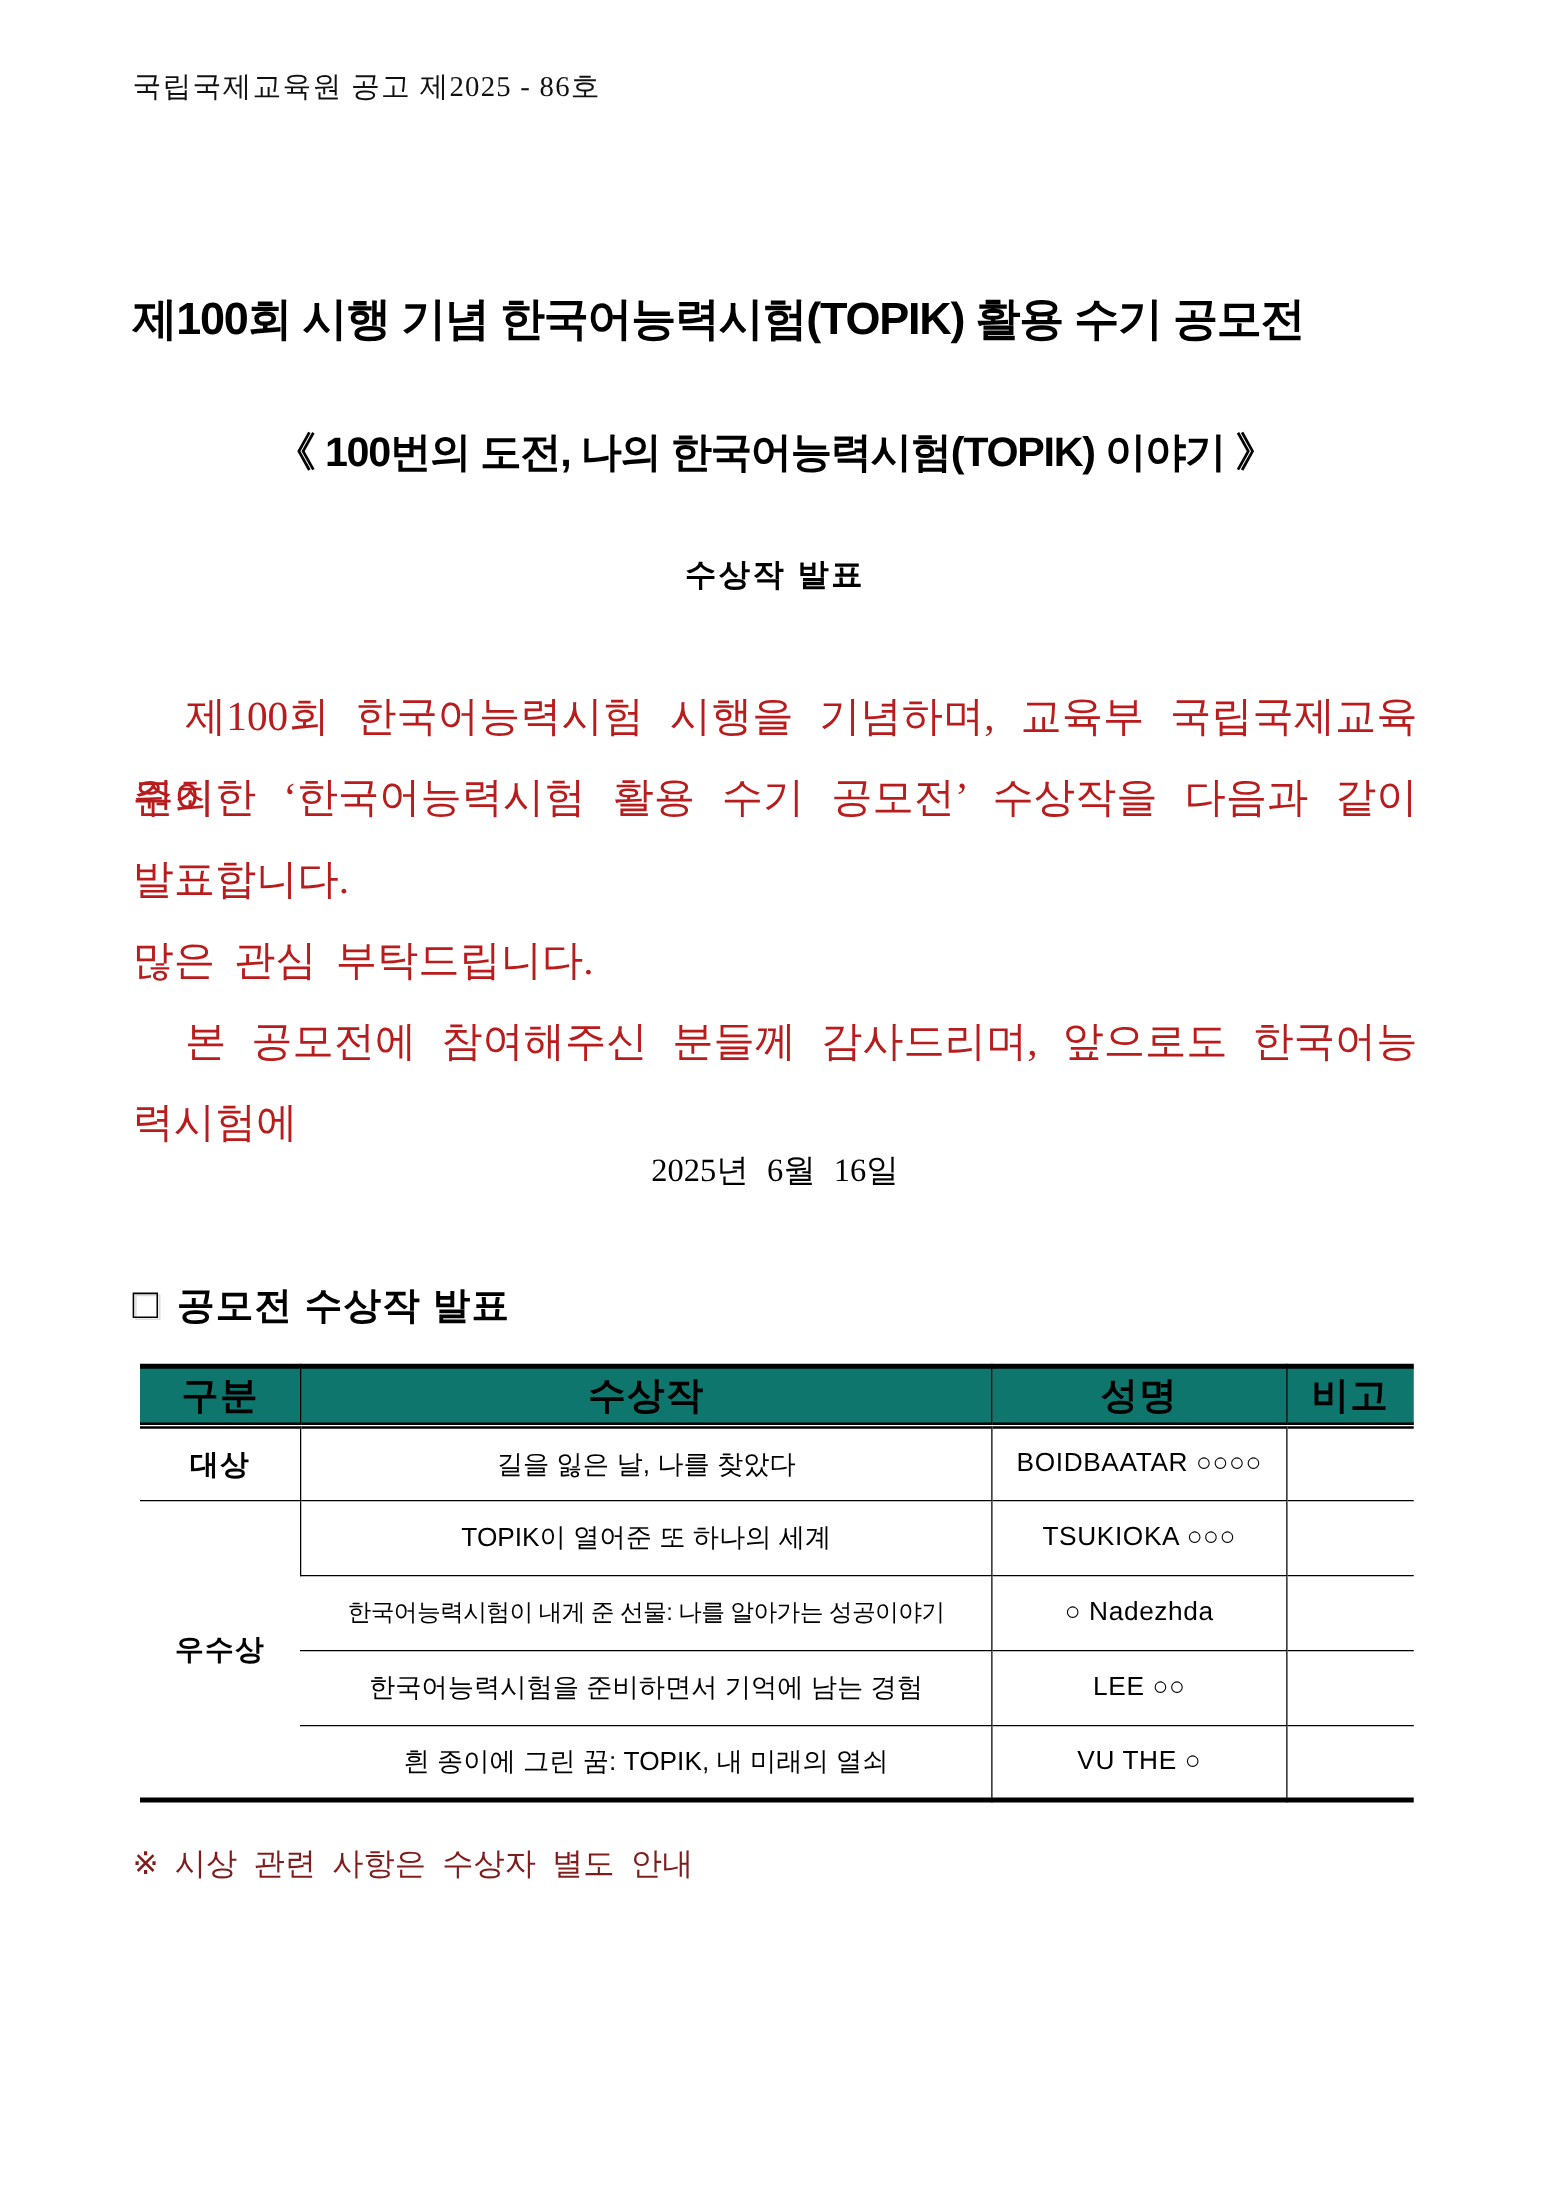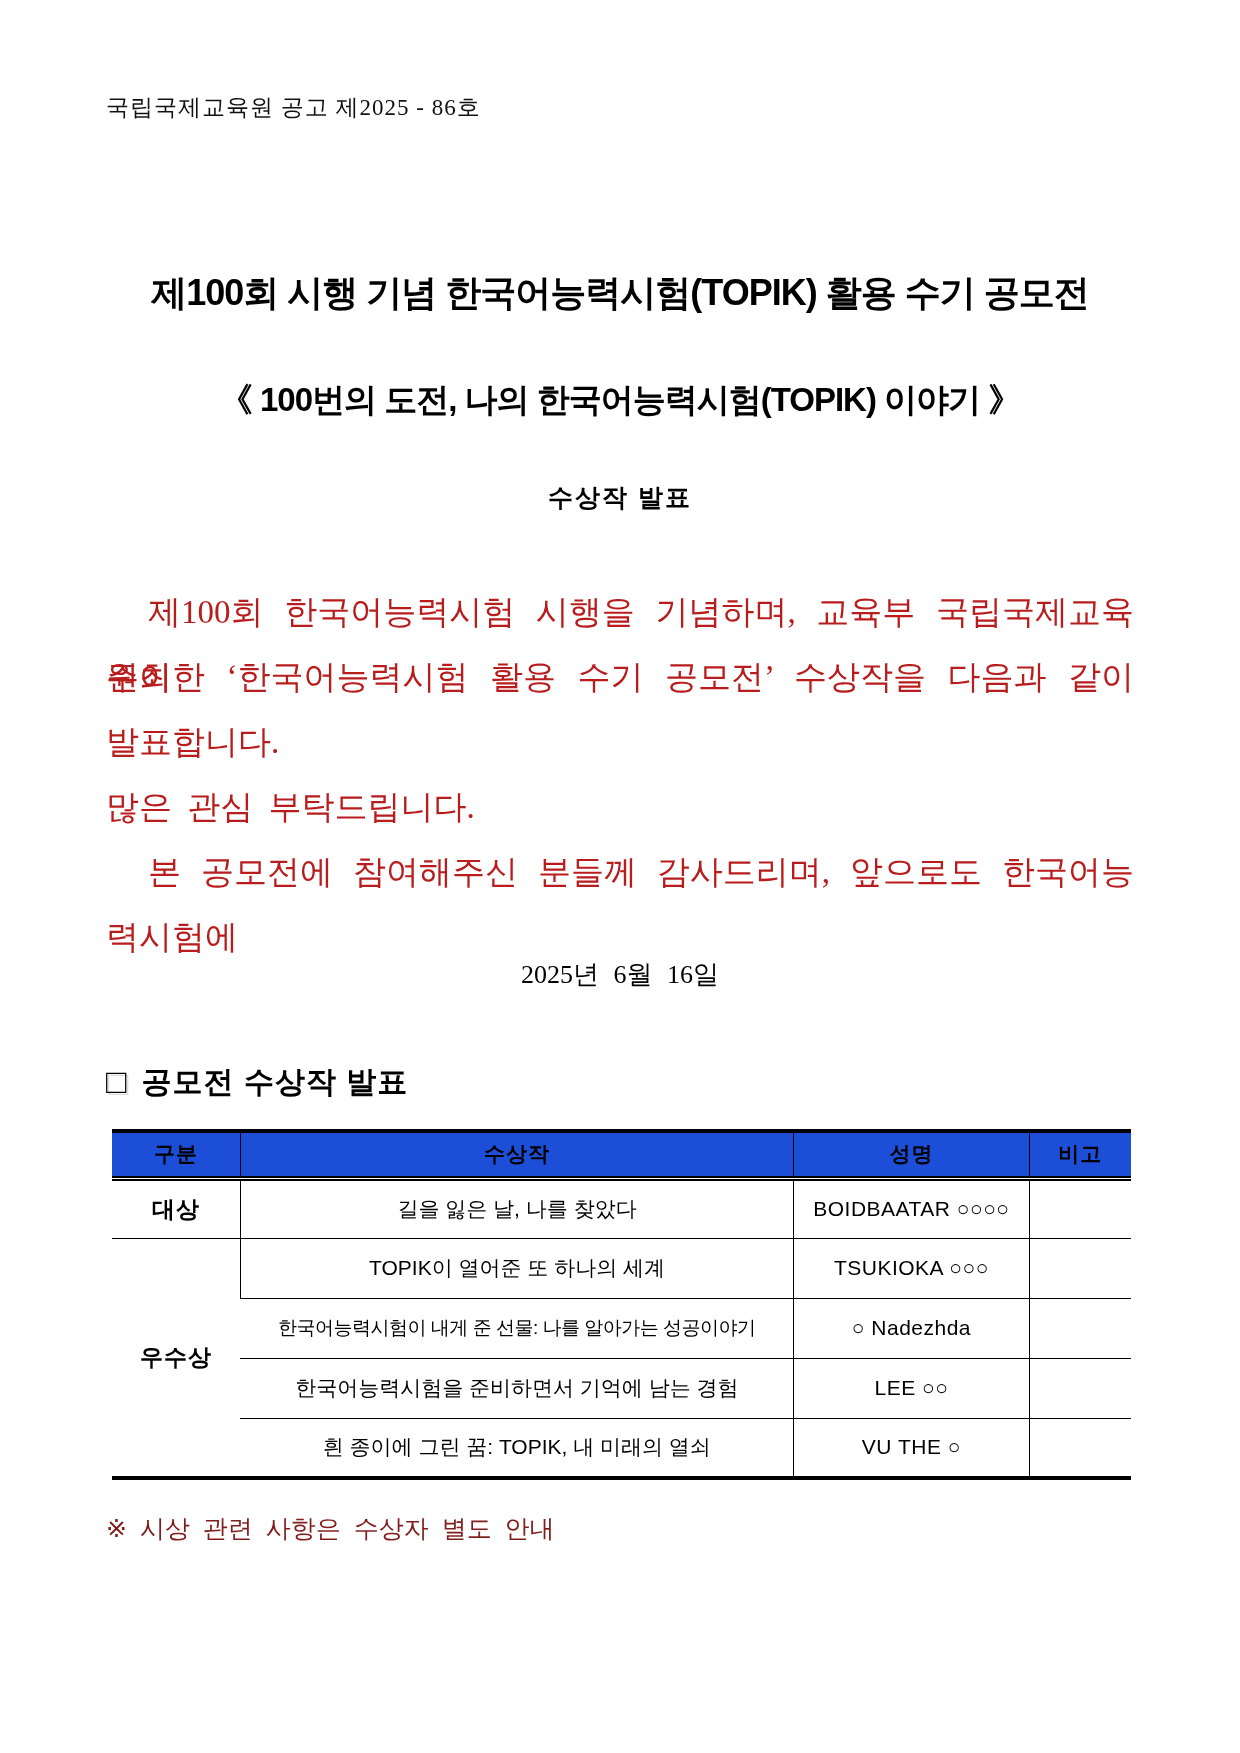--- a/index.html
+++ b/index.html
@@ -8,35 +8,34 @@
     width: 1240px;
     height: 1753px;
     margin: 0 auto;
     font-family: "Liberation Serif", "DejaVu Serif", serif;
     color: #000000;
     position: relative;
   }
   .page {
     width: 1240px;
     height: 1753px;
-    padding: 92px 106px 0 106px;
+    padding: 54px 106px 0 106px;
     overflow: hidden;
   }
 
   
   .notice-line {
     font-size: 23px;
     letter-spacing: 1px;
     color: #111;
   }
 
   
   .title {
     margin-top: 146px;
-    text-align: center;
     font-family: "Liberation Sans", "DejaVu Sans", sans-serif;
     font-weight: 800;
     font-size: 36px;
     letter-spacing: -1px;
     white-space: nowrap;
   }
   .subtitle {
     margin-top: 60px;
     text-align: center;
     font-family: Liberation Sans, sans-serif;
@@ -117,23 +116,23 @@
     font-family: "Liberation Sans", "DejaVu Sans", sans-serif;
     border-top: 4px solid #000;
     border-bottom: 4px solid #000;
   }
   .awards-table col.c-cat   { width: 12.6%; }
   .awards-table col.c-title { width: 54.3%; }
   .awards-table col.c-name  { width: 23.1%; }
   .awards-table col.c-note  { width: 10.0%; }
 
   .awards-table th {
-    background: #1d4ed8;
+    background: #0f766e;
     font-weight: 700;
-    font-size: 21px;
+    font-size: 30px;
     height: 47px;
     border-bottom: 5px double #000;
     letter-spacing: 1px;
   }
   .awards-table th + th,
   .awards-table td + td { border-left: 1.5px solid #000; }
   .awards-table tbody td {
     text-align: center;
     vertical-align: middle;
     height: 60px;

